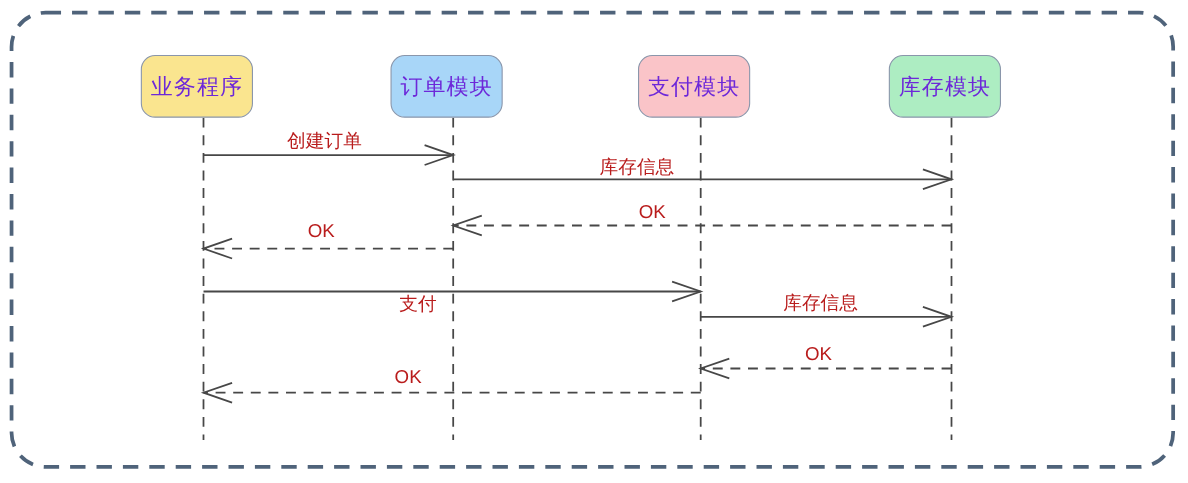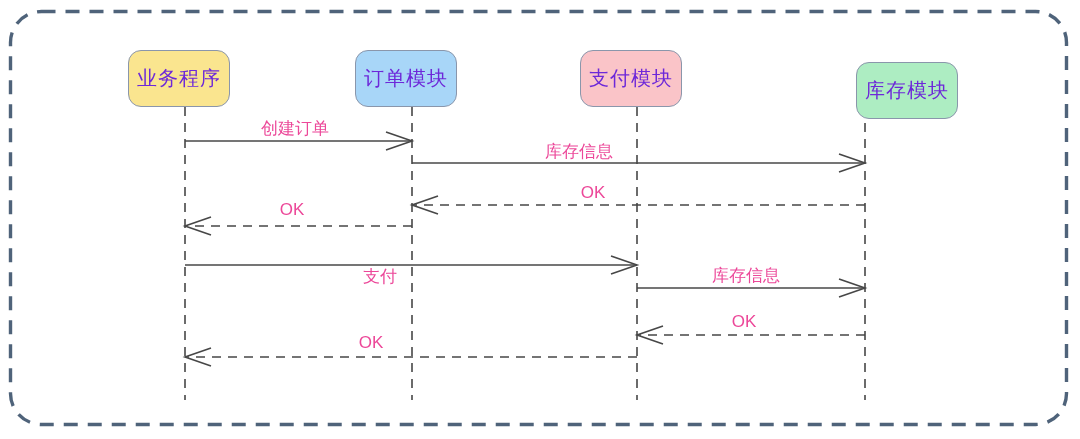--- a/index.html
+++ b/index.html
@@ -9,21 +9,21 @@
   }
   svg.layer{position:absolute;left:0;top:0;}
   .actor{
     position:absolute;top:50px;width:102px;height:57px;box-sizing:border-box;
     border:1.5px solid #8A96AB;border-radius:13px;
     display:flex;align-items:center;justify-content:center;
     font-size:20px;color:#6d28d9;letter-spacing:1px;
   }
   .msg-label{
     position:absolute;transform:translateX(-50%);
-    font-size:17px;line-height:20px;color:#ec4899;white-space:nowrap;
+    font-size:17px;line-height:20px;color:#b91c1c;white-space:nowrap;
     background:transparent;
   }
 </style>
 </head>
 <body>
 
 <div class="canvas">
 
   <svg class="layer" width="1080" height="439" viewBox="0 0 1080 439">
 
@@ -61,21 +61,21 @@
 
   <div class="actor" style="left: 128px; background: rgb(250, 229, 143);">
     <span>业务程序</span>
   </div>
   <div class="actor" style="left: 355px; background: rgb(168, 214, 248); align-items: center;">
     <span>订单模块</span>
   </div>
   <div class="actor" style="left: 580px; background: rgb(250, 196, 200);">
     <span>支付模块</span>
   </div>
-  <div class="actor" style="left: 856px; background: rgb(173, 237, 194); margin-top: 12px;">
+  <div class="actor" style="left: 808px; background: rgb(173, 237, 194);">
     <span>库存模块</span>
   </div>
 
   <div class="msg-label" style="left:295px;top:119px;">创建订单</div>
   <div class="msg-label" style="left:579px;top:142px;">库存信息</div>
   <div class="msg-label" style="left:593px;top:183px;">OK</div>
   <div class="msg-label" style="left:292px;top:200px;">OK</div>
   <div class="msg-label" style="left:380px;top:243px;margin-top:24px;">支付</div>
   <div class="msg-label" style="left:746px;top:266px;">库存信息</div>
   <div class="msg-label" style="left:744px;top:312px;">OK</div>

